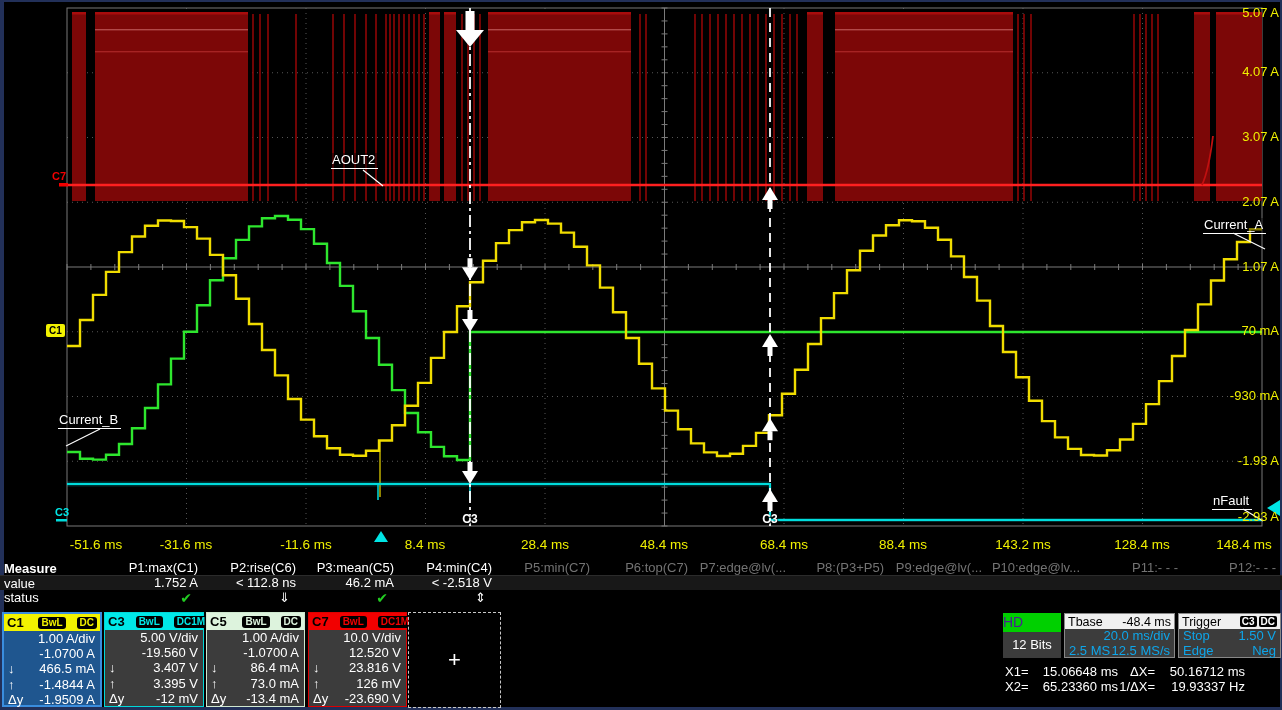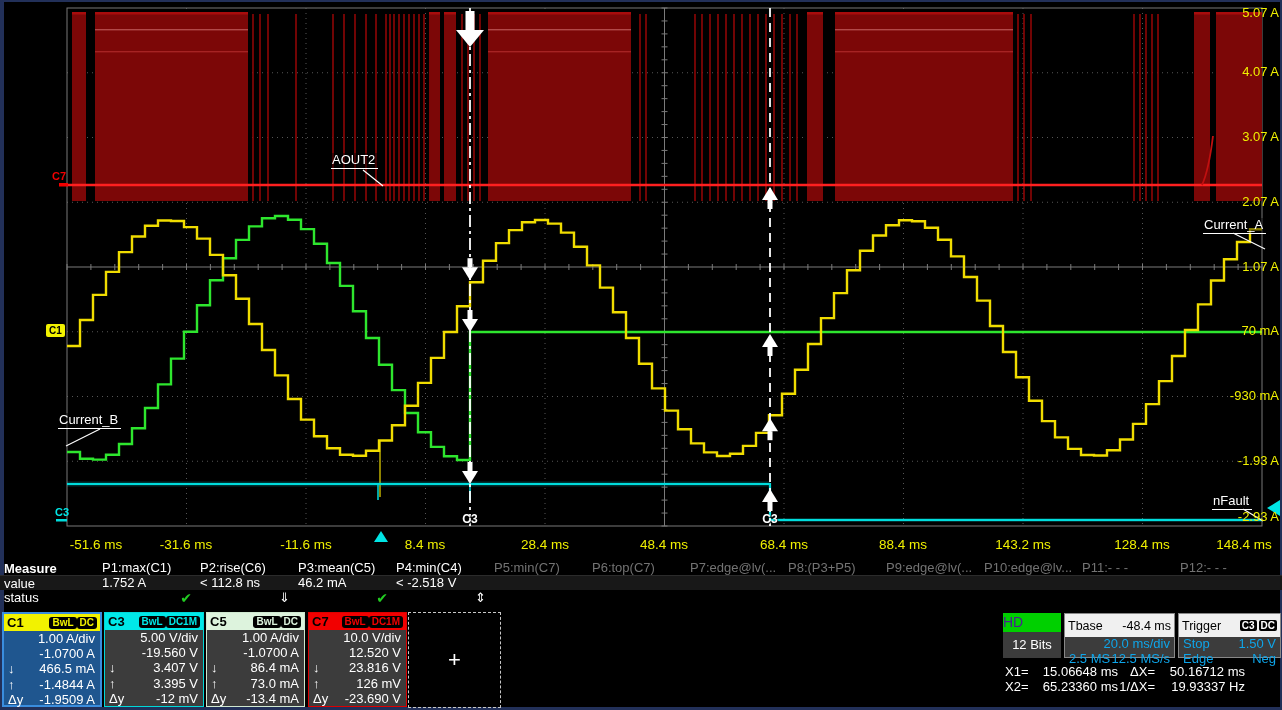--- a/index.html
+++ b/index.html
@@ -19,50 +19,50 @@
           background:rgba(0,0,0,.45);height:14px;line-height:14px;}
   .ctag{position:absolute;top:512px;width:26px;text-align:center;color:#fff;font-weight:bold;font-size:12px;
         text-shadow:1px 1px 1px #000;}
   
   .mrow{position:absolute;left:0;width:1282px;color:#fff;font-size:13px;}
   .mrow-lab{top:561px;height:14px;text-decoration:underline;}
   .mrow-val{top:575px;height:14px;background:#181818;border-top:1px solid #2b2b2b;}
   .mrow-st{top:590px;height:16px;}
   .mhead{position:absolute;left:4px;font-weight:bold;}
   .mname{position:absolute;left:4px;}
-  .mcol{position:absolute;width:96px;text-align:left;height:14px;line-height:14px;}
+  .mcol{position:absolute;width:96px;text-align:right;height:14px;line-height:14px;}
   .dim{color:#737373;}
   .sticon{position:absolute;width:96px;text-align:right;padding-right:6px;box-sizing:border-box;font-size:13px;line-height:16px;}
   .ok{color:#22cc22;font-size:14px;}
   .warr{color:#fff;}
   
   .chbox{position:absolute;top:612px;height:95px;box-sizing:border-box;background:#3c3c3c;}
   .chbox .hdr{height:17px;display:flex;align-items:center;padding:0 3px;box-sizing:border-box;}
   .chbox .nm{font-weight:bold;font-size:13px;color:#000;flex:1;}
-  .badge{font-size:10px;font-weight:bold;background:#000;border-radius:3px;padding:0 3px;margin-left:0;
+  .badge{font-size:10px;font-weight:bold;background:#000;border-radius:3px;padding:0 3px;margin-left:11px;
          height:12px;line-height:12px;}
   .chrow{position:relative;height:15.2px;line-height:15.2px;font-size:13px;color:#fff;}
   .chrow .pre{position:absolute;left:4px;}
   .chrow .val{position:absolute;right:5px;}
   .box-c1{left:2px;width:100px;border:2px solid #3a8dde;background:#1f568f;}
   .box-c3{left:104px;width:100px;border:1px solid #00d8d8;}
   .box-c5{left:206px;width:99px;border:1px solid #cfe8cf;}
   .box-c7{left:308px;width:99px;border:1px solid #dd0000;}
   .h-c1{background:#f2f200;} .h-c1 .badge{color:#f2f200;}
   .h-c3{background:#00e8e8;} .h-c3 .badge{color:#00e8e8;}
   .h-c5{background:#ddf3dd;} .h-c5 .badge{color:#ddf3dd;}
   .h-c7{background:#f20000;} .h-c7 .badge{color:#f20000;}
   .addbox{position:absolute;left:408px;top:612px;width:91px;height:94px;border:1px dashed #c8c8c8;
           display:flex;align-items:center;justify-content:center;color:#fff;font-size:22px;font-weight:400;}
   
   .hdbox{position:absolute;left:1003px;top:613px;width:58px;height:45px;background:#3c3c3c;}
   .hdbox .hh{height:19px;background:#00d000;color:#4c1d95;font-weight:normal;font-size:14px;line-height:19px;}
   .hdbox .hb{color:#fff;font-size:13px;text-align:center;line-height:26px;}
   .tbox{position:absolute;top:613px;height:45px;background:#3c3c3c;box-sizing:border-box;border:1px solid #888;}
-  .tbox .th{height:23px;background:#f0f0f0;color:#000;font-size:12.5px;display:flex;justify-content:space-between;
+  .tbox .th{height:15px;background:#f0f0f0;color:#000;font-size:12.5px;display:flex;justify-content:space-between;
             align-items:center;padding:0 3px;}
   .tbase{left:1064px;width:111px;}
   .trig{left:1178px;width:103px;}
   .trow{position:relative;height:14.5px;line-height:14.5px;font-size:13px;color:#0ea5e9;}
   .trow .l{position:absolute;left:4px;} .trow .r{position:absolute;right:4px;}
   .tbadges{display:flex;} .tbadge{background:#000;color:#fff;font-size:10px;font-weight:bold;border-radius:2px;
             padding:0 2px;margin-left:2px;height:11px;line-height:11px;}
   .xrow{position:absolute;left:1005px;width:278px;height:14px;color:#fff;font-size:13px;line-height:14px;}
   .xrow span{position:absolute;}
   .xl{left:0;} .xv{left:18px;width:95px;text-align:right;} .dl{left:100px;width:50px;text-align:right;}

